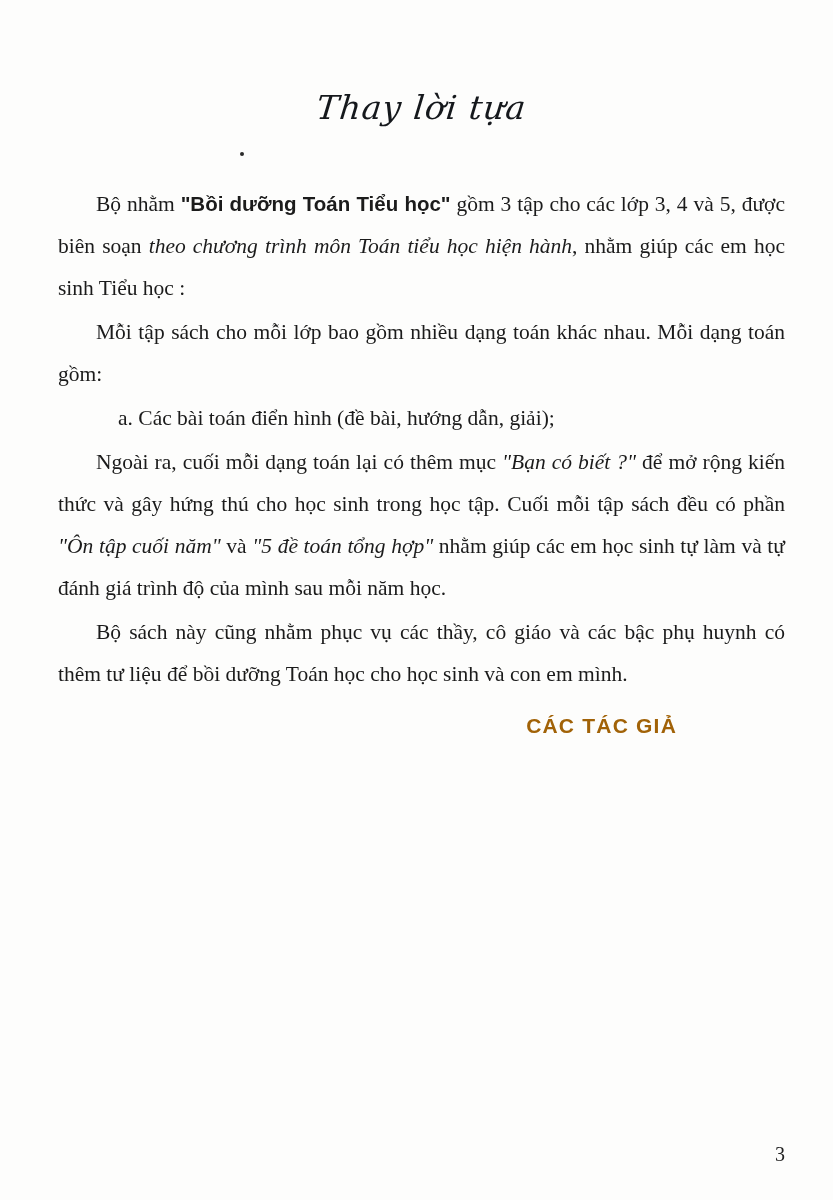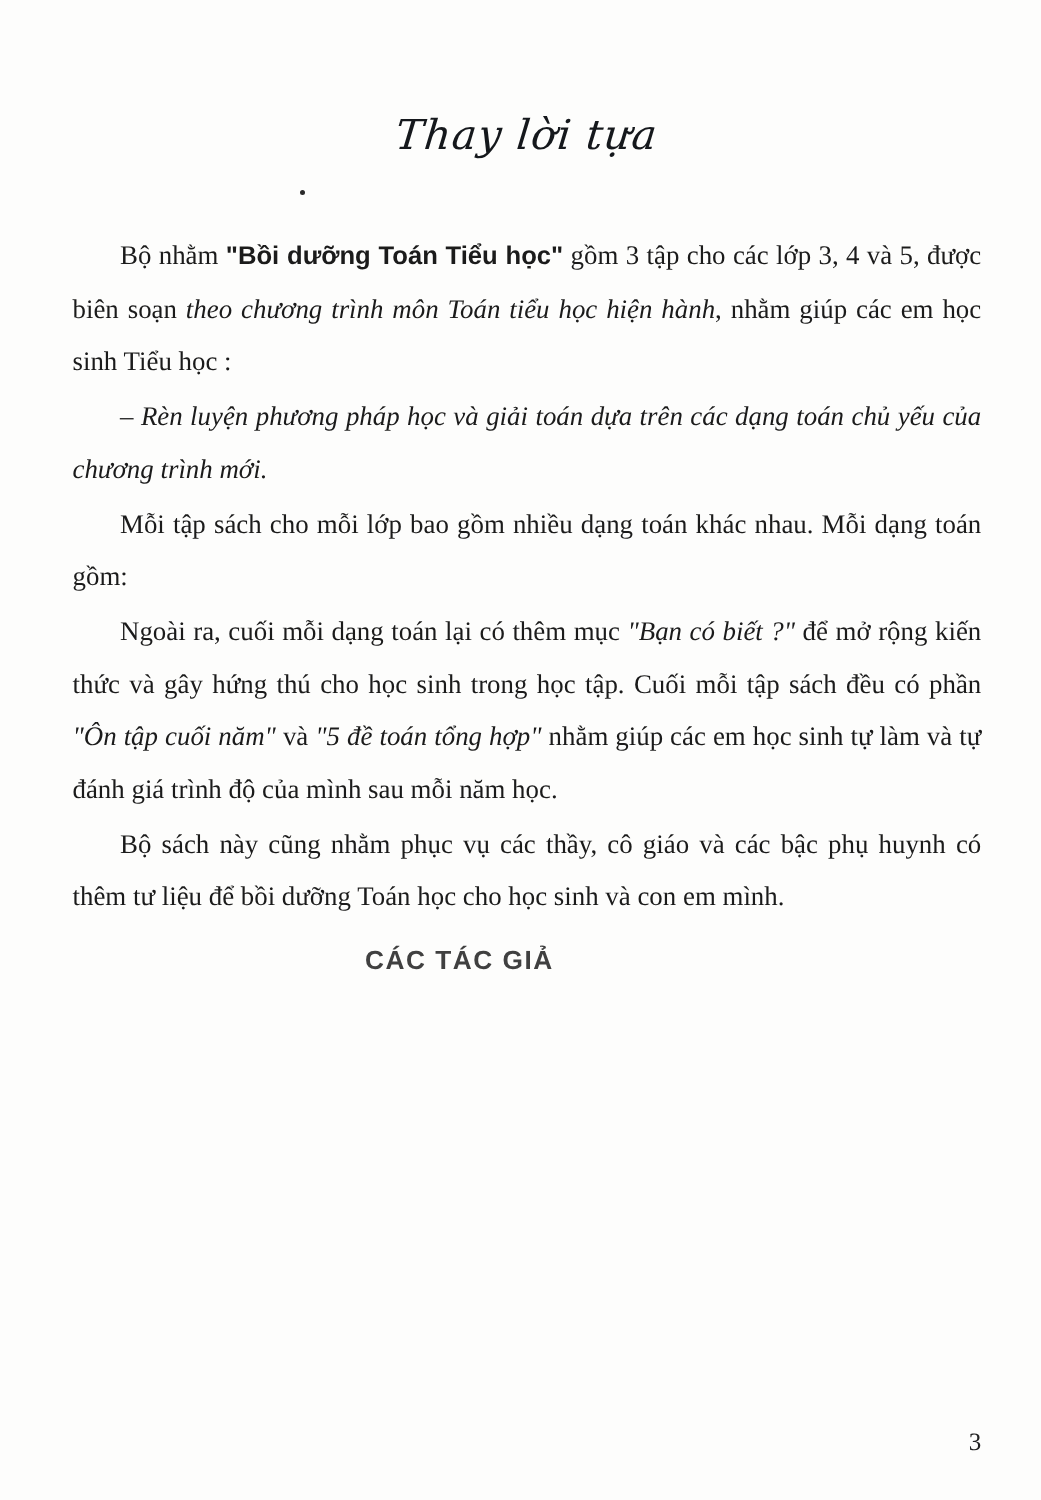--- a/index.html
+++ b/index.html
@@ -71,27 +71,27 @@
     font-family: "Liberation Sans", sans-serif;
     font-weight: bold;
     font-size: 20.5px;
   }
   .ital {
     font-style: italic;
     margin-top: 48px;
   }
   .signature {
     margin-top: 10px;
-    text-align: center;
+    text-align: right;
     padding-right: 108px;
     font-family: "Liberation Sans", sans-serif;
     font-weight: bold;
     font-size: 21px;
     letter-spacing: 1.2px;
-    color: #404040;
+    color: #a16207;
   }
   .page-number {
     position: absolute;
     right: 48px;
     bottom: 34px;
     font-size: 20px;
     color: #222;
   }
 </style>
 </head>
@@ -99,22 +99,22 @@
 
 <div class="page">
   <div class="page-inner">
 
     <h1 class="heading">Thay lời tựa</h1>
     <div class="dot-mark"></div>
 
     <div class="body-text">
       <div id="paragraphs">
           <p class="para"><span>Bộ nhằm </span><span class="bold">"Bồi dưỡng Toán Tiểu học"</span><span> gồm 3 tập cho các lớp 3, 4 và 5, được biên soạn </span><span class="ital">theo chương trình môn Toán tiểu học hiện hành</span><span>, nhằm giúp các em học sinh Tiểu học :</span></p>
-          <p class="dash"><span class="ital">– Rèn luyện phương pháp học và giải toán dựa trên các dạng toán chủ yếu của chương trình mới.</span></p>
           <p class="para"><span>Mỗi tập sách cho mỗi lớp bao gồm nhiều dạng toán khác nhau. Mỗi dạng toán gồm:</span></p>
+          <p class="sub"><span>a. Các bài toán điển hình (đề bài, hướng dẫn, giải);</span></p>
           <p class="para"><span>Ngoài ra, cuối mỗi dạng toán lại có thêm mục </span><span class="ital">"Bạn có biết ?"</span><span> để mở rộng kiến thức và gây hứng thú cho học sinh trong học tập. Cuối mỗi tập sách đều có phần </span><span class="ital">"Ôn tập cuối năm"</span><span> và </span><span class="ital">"5 đề toán tổng hợp"</span><span> nhằm giúp các em học sinh tự làm và tự đánh giá trình độ của mình sau mỗi năm học.</span></p>
           <p class="para"><span>Bộ sách này cũng nhằm phục vụ các thầy, cô giáo và các bậc phụ huynh có thêm tư liệu để bồi dưỡng Toán học cho học sinh và con em mình.</span></p>
         </div>
 
       <div class="signature">CÁC TÁC GIẢ</div>
     </div>
   </div>
 
   <div class="page-number">3</div>
 </div>

